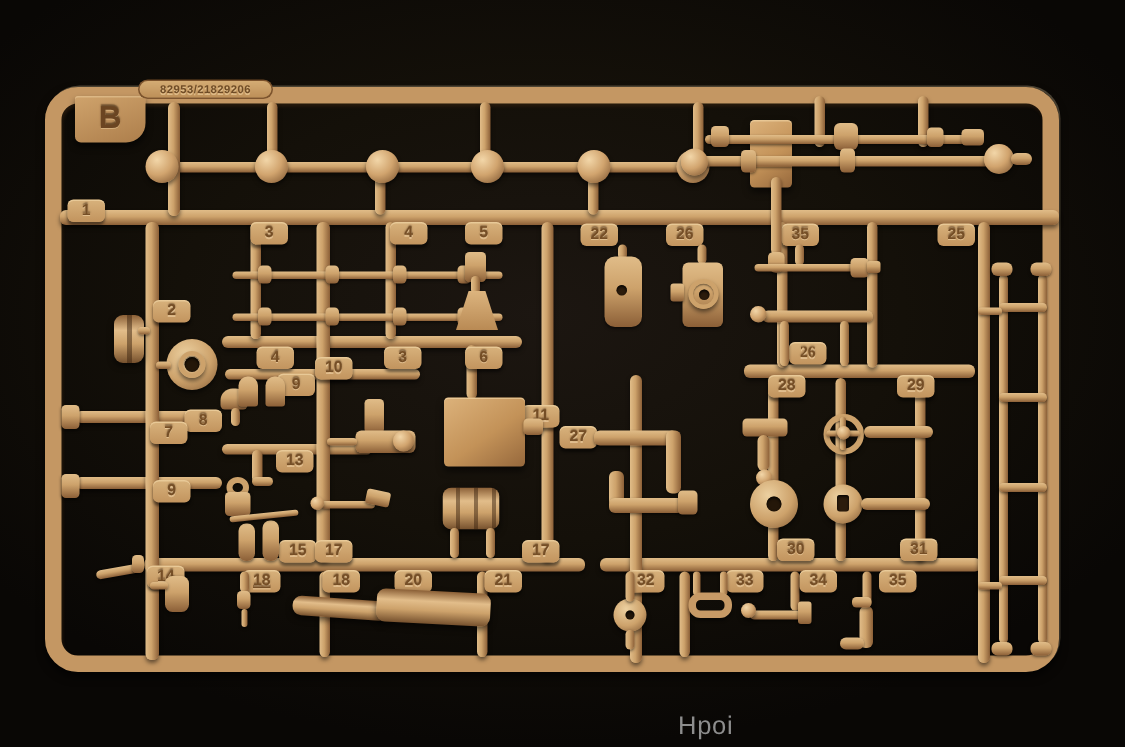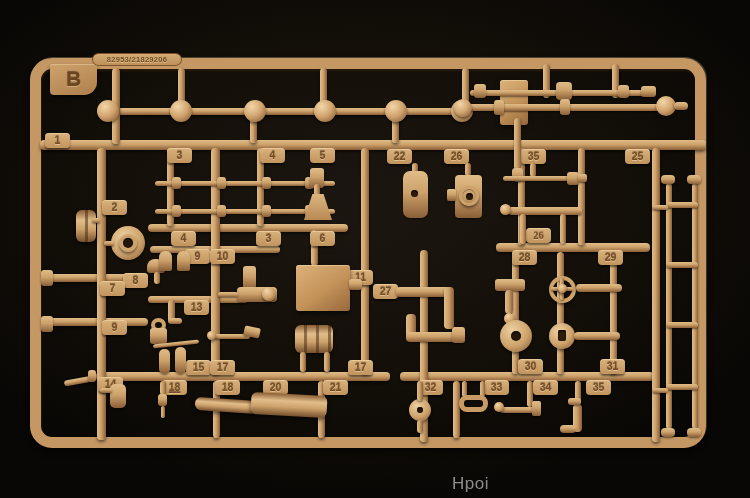--- a/index.html
+++ b/index.html
@@ -105,21 +105,21 @@
     <div class="tag" style="left: 387px; top: 149px;">22</div>
     <div class="tag" style="left: 444px; top: 149px;">26</div>
     <div class="tag" style="left: 521px; top: 149px;">35</div>
     <div class="tag" style="left: 625px; top: 149px;">25</div>
     <div class="tag" style="left: 102px; top: 200px;">2</div>
     <div class="tag" style="left: 171px; top: 231px;">4</div>
     <div class="tag" style="left: 256px; top: 231px;">3</div>
     <div class="tag" style="left: 310px; top: 231px;">6</div>
     <div class="tag" style="left: 526px; top: 228px; font-family: Liberation Serif, serif;">26</div>
     <div class="tag" style="left: 185px; top: 249px;">9</div>
-    <div class="tag" style="left: 210px; top: 249px;">10</div>
+    <div class="tag" style="left: 210px; top: 238px;">10</div>
     <div class="tag" style="left: 512px; top: 250px;">28</div>
     <div class="tag" style="left: 598px; top: 250px;">29</div>
     <div class="tag" style="left: 348px; top: 270px;">11</div>
     <div class="tag" style="left: 123px; top: 273px;">8</div>
     <div class="tag" style="left: 100px; top: 281px;">7</div>
     <div class="tag" style="left: 373px; top: 284px;">27</div>
     <div class="tag" style="left: 184px; top: 300px;">13</div>
     <div class="tag" style="left: 102px; top: 320px;">9</div>
     <div class="tag" style="left: 518px; top: 359px;">30</div>
     <div class="tag" style="left: 600px; top: 359px;">31</div>

